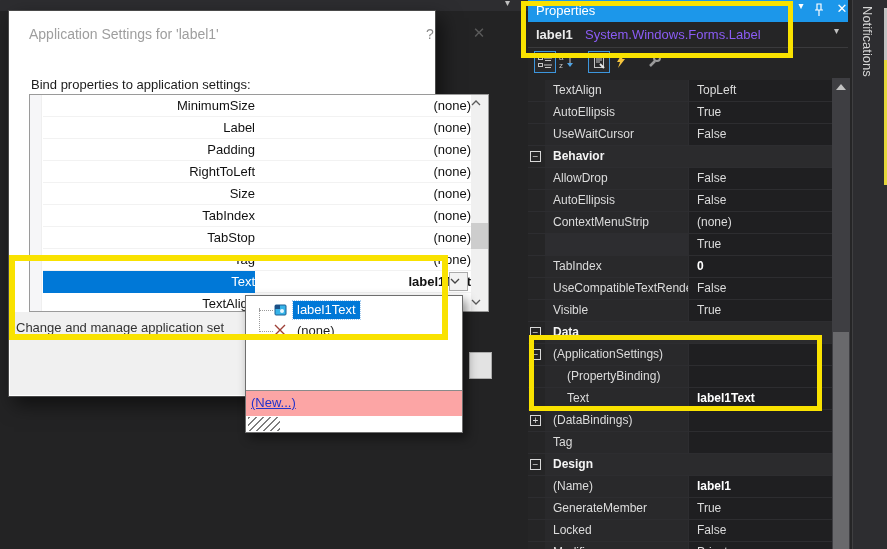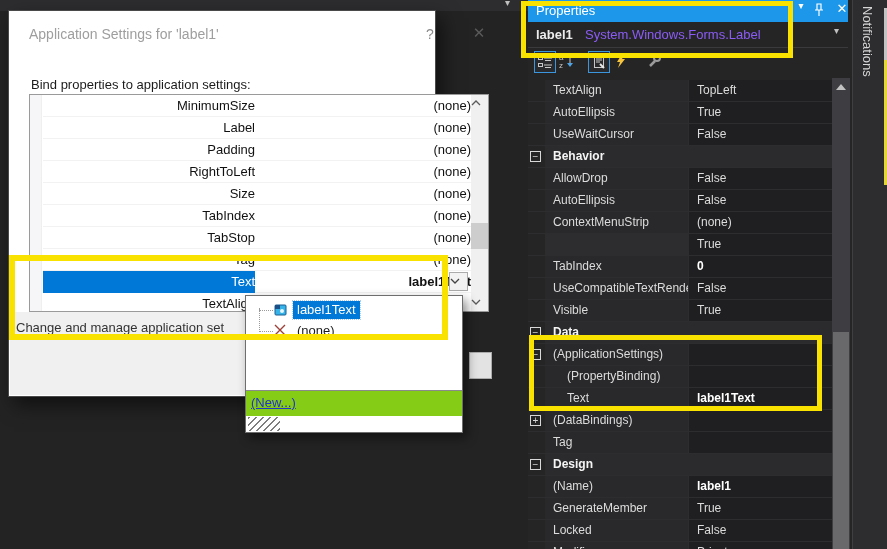--- a/index.html
+++ b/index.html
@@ -58,21 +58,21 @@
   }
   .popup-list { position:absolute; left:0; right:0; top:0; height:95px; border-bottom:1px solid #8A8A8A; }
   .tree-vline { position:absolute; left:13px; top:12px; height:24px; border-left:1px dotted #9A9A9A; }
   .dd-item { position:absolute; left:0; right:0; height:21px; }
   .dd-item:nth-child(2) { top:4px; }
   .dd-item:nth-child(3) { top:25px; }
   .dd-stub { position:absolute; left:13px; width:14px; top:10px; border-top:1px dotted #9A9A9A; }
   .dd-icon { position:absolute; left:28px; top:3px; width:14px; height:14px; }
   .dd-label { position:absolute; left:47px; top:1px; line-height:18px; padding:0 4px; color:#1B1B1B; white-space:nowrap; }
   .dd-label.ddsel { background:#0078D7; color:#fff; outline:1px dotted #A8CEF0; }
-  .popup-new { position:absolute; left:0; right:0; top:95px; height:26px; border-bottom:1px solid #8A8A8A; background:#84cc16;text-align:right; }
+  .popup-new { position:absolute; left:0; right:0; top:95px; height:26px; border-bottom:1px solid #8A8A8A; background:#fca5a5;text-align:right; }
   .popup-new-link { position:absolute; left:5px; top:4px; color:#2233CC; text-decoration:underline; }
   .popup-gripbar { position:absolute; left:0; right:0; bottom:0; height:16px; background:#fff; }
   .popup-hatch { position:absolute; left:2px; top:1px; width:32px; height:14px;
     background:repeating-linear-gradient(135deg,#7E7E7E 0 1.5px,transparent 1.5px 5px); }
 
   
   .props { position:absolute; left:528px; top:0; width:324px; height:549px; background:#252526; }
   .p-title { position:absolute; left:0; top:0; width:320px; height:22px; background:var(--titlebar,#1C97EA); }
   .p-title-label { position:absolute; left:8px; top:3px; color:#fff; font-size:13px; }
   .t-ico { position:absolute; top:2px; width:18px; height:18px; text-align:center; color:#fff; }

